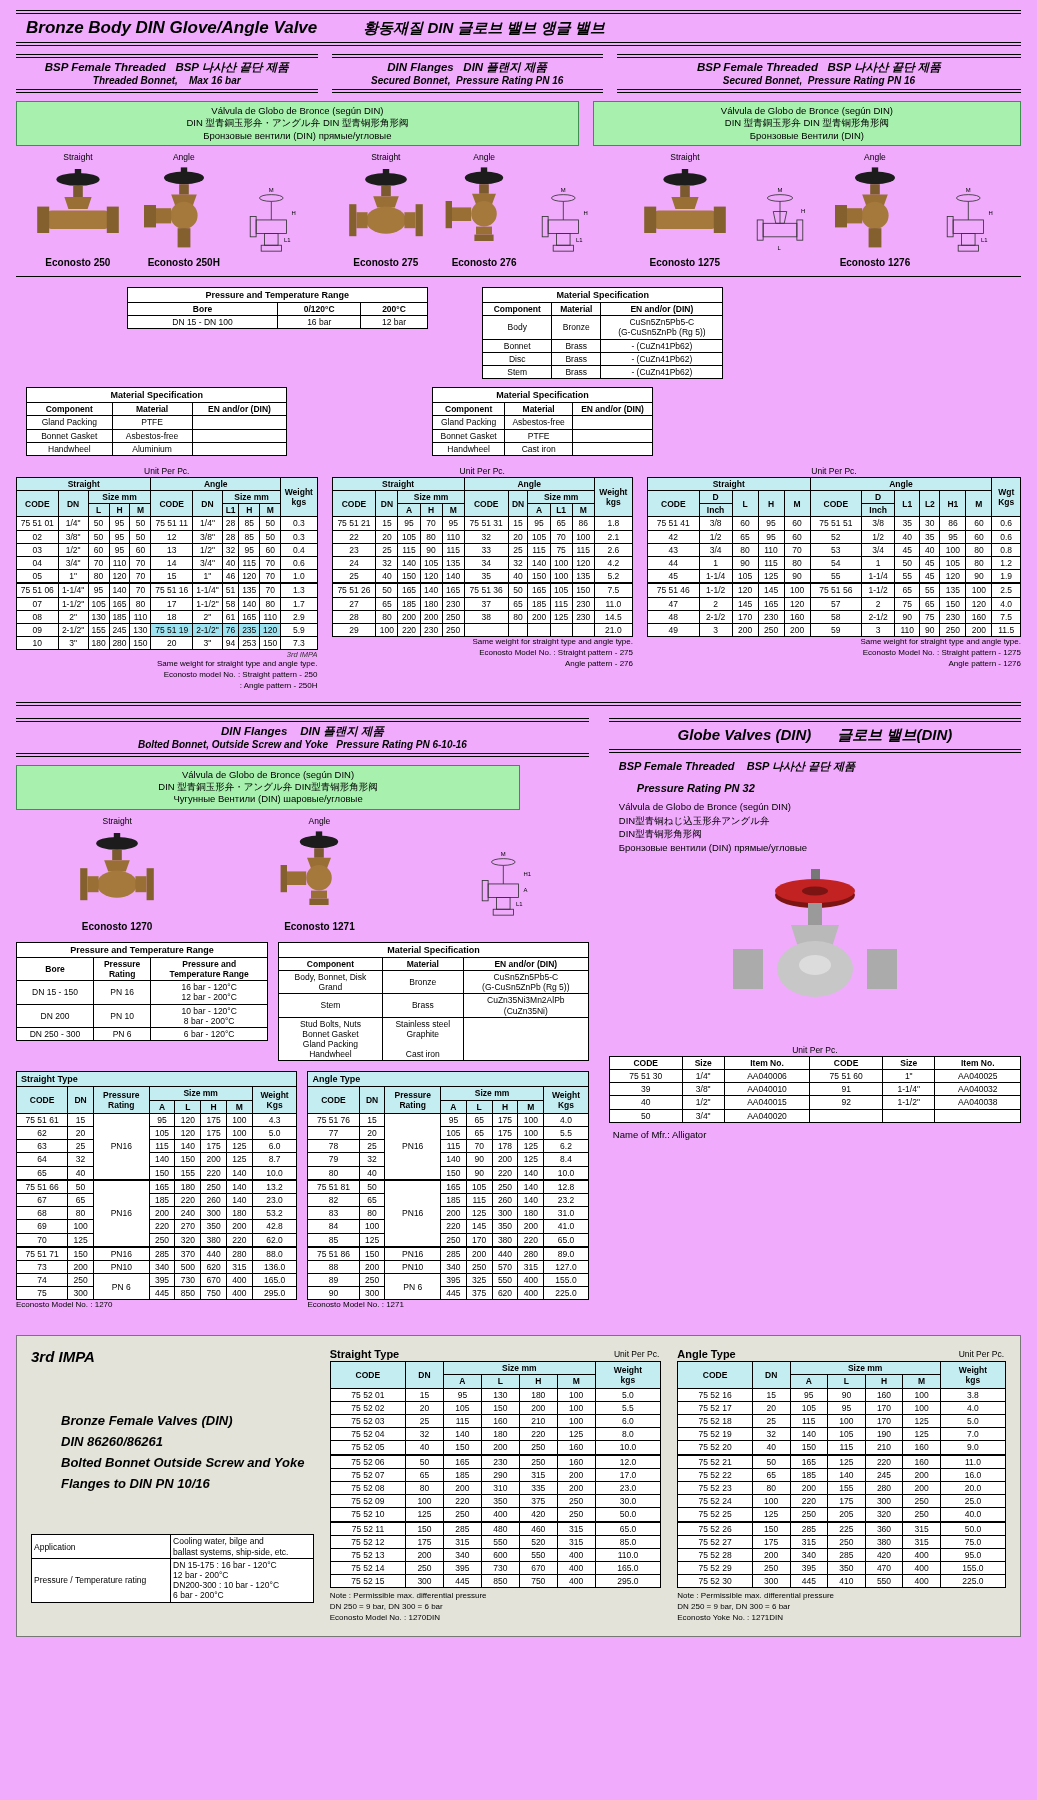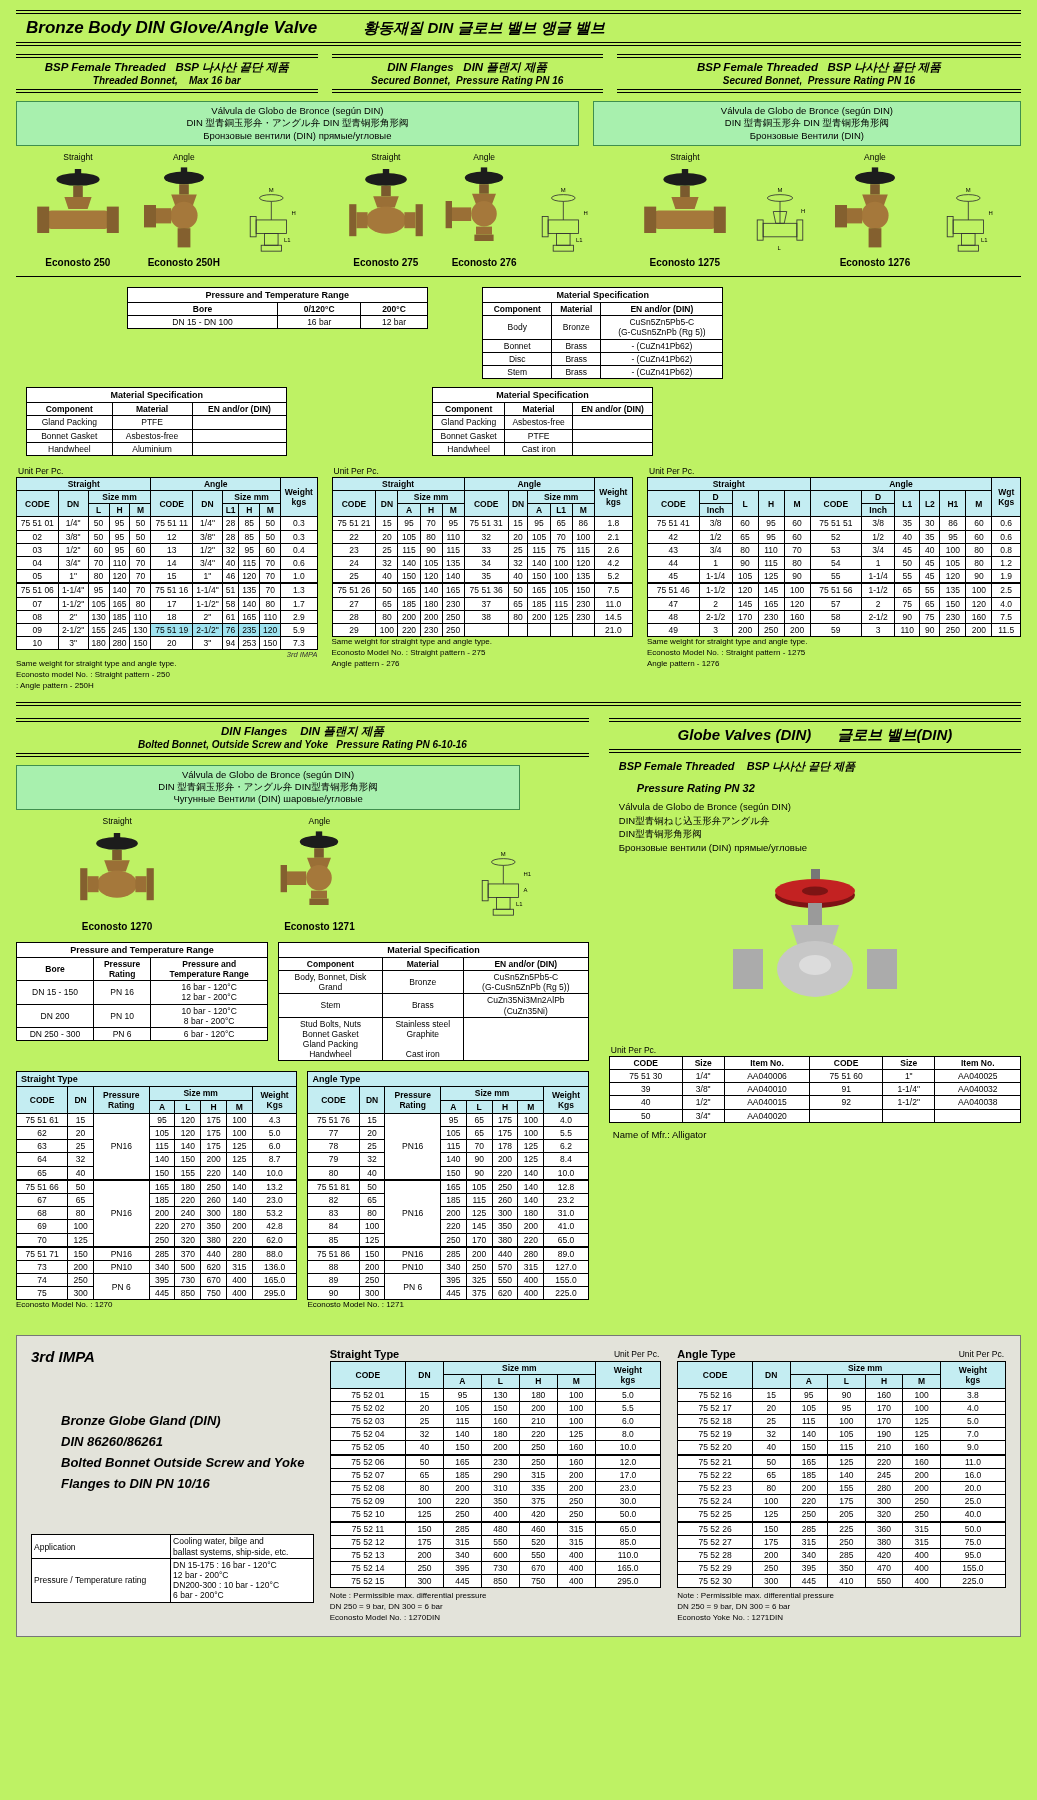--- a/index.html
+++ b/index.html
@@ -1,17 +1,17 @@
 <!DOCTYPE html>
 <html><head>
 <meta charset="utf-8">
 <style>
 *{box-sizing:border-box;margin:0;padding:0}
 body{font-family:"Liberation Sans","DejaVu Sans",sans-serif;background:#f4f4f0;color:#000}
-.page{width:1037px;height:1800px;margin:0 auto;background:#bef264;padding:10px 16px;overflow:hidden}
+.page{width:1037px;height:1800px;margin:0 auto;background:#f0abfc;padding:10px 16px;overflow:hidden}
 .row{display:flex;gap:14px}
 .main-title{display:flex;gap:46px;align-items:baseline;padding:4px 10px;font-style:italic;font-weight:bold;font-size:17px;border-top:4px double #000;border-bottom:4px double #000}
 .main-title .kr{font-size:15px}
 .col-head{border-top:4px double #000;border-bottom:4px double #000;text-align:center;padding:2px 2px 3px}
 .col-head .l1{font-weight:bold;font-style:italic;font-size:11.5px}
 .col-head .l2{font-weight:bold;font-style:italic;font-size:10px}
 .heads{margin-top:8px}
 .c1{flex:0 0 30%}.c2{flex:0 0 27%}.c3{flex:1}
 .greens{margin-top:8px}
 .green{background:#a8f0ae;border:1px solid #3f8f4e;text-align:center;font-size:9.5px;line-height:1.3;padding:3px 2px}
@@ -26,22 +26,22 @@
 svg.valve-lg{width:190px;height:170px}
 .ln{fill:none;stroke:#333;stroke-width:1}
 .dtx{font-size:7px;fill:#000}
 table{border-collapse:collapse;background:#fff;width:100%}
 th,td{border:1px solid #000;font-size:8.5px;padding:1px 2px;text-align:center;white-space:pre-line;line-height:1.2}
 .dt thead th{background:#c4edf2;font-weight:bold}
 .plain thead th{background:#fff;font-weight:bold}
 tr.grp td{border-top:2px solid #000}
 td.hl{background:#9fe2ef}
 .ttl{border:1px solid #000;border-bottom:0;background:#fff;font-weight:bold;font-size:9px;text-align:center;padding:2px 4px}
-.unit{font-size:8.5px;text-align:left;padding:0 2px 1px}
-.note{font-size:8px;text-align:left;line-height:1.35}
+.unit{font-size:8.5px;text-align:center;padding:0 2px 1px}
+.note{font-size:8px;text-align:right;line-height:1.35}
 .note-l{font-size:8px;text-align:left;line-height:1.35}
 .impa-tag{font-size:7.5px;font-style:italic;text-align:right;color:#333}
 .specs1{margin-top:10px}
 .specs2{margin-top:8px}
 .spec{align-self:flex-start}
 .sp-pt1{flex:0 0 30%;margin-left:11%}
 .sp-ms2{flex:0 0 24%;margin-left:4%}
 .sp-ms1{flex:0 0 26%;margin-left:1%}
 .sp-ms3{flex:0 0 22%;margin-left:13%}
 .sizetables{margin-top:10px;align-items:flex-start}
@@ -1379,21 +1379,21 @@
           </table>
     </div>
     <div class="mfr">Name of Mfr.: Alligator</div>
   </div>
 </section>
 
 <section class="bottom">
   <div class="b-left">
     <div class="brand">3rd IMPA</div>
     <div class="btitle">
-      <div>Bronze Globe Gland (DIN)</div>
+      <div>Bronze Female Valves (DIN)</div>
       <div>DIN 86260/86261</div>
       <div>Bolted Bonnet Outside Screw and Yoke</div>
       <div>Flanges to DIN PN 10/16</div>
     </div>
     <div>
       <table class="plain binfo">
             <tbody>
               <tr>
                 <td>Application</td>
                 <td>Cooling water, bilge and

